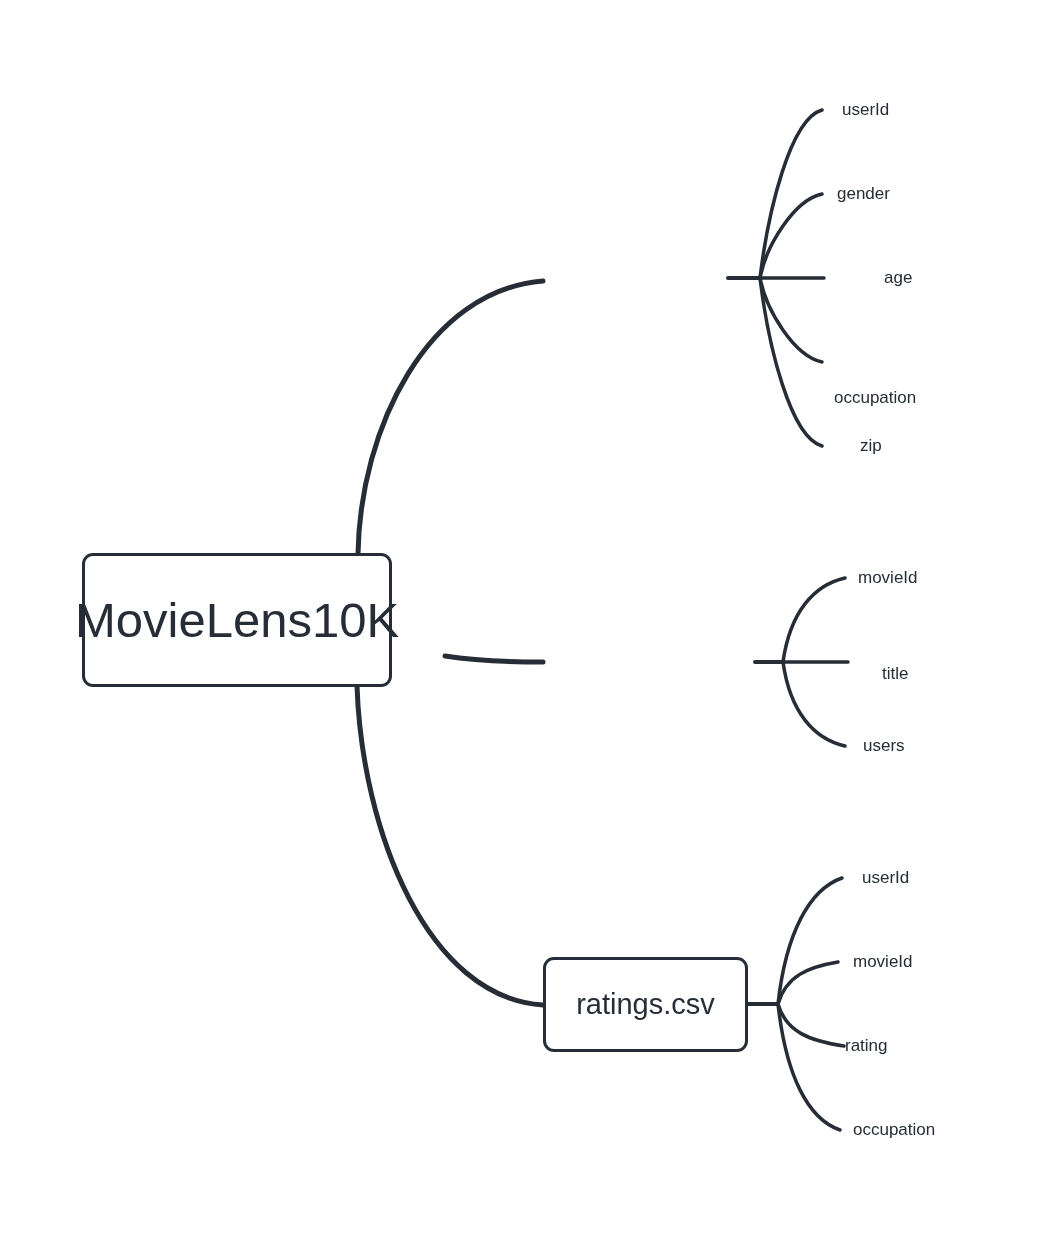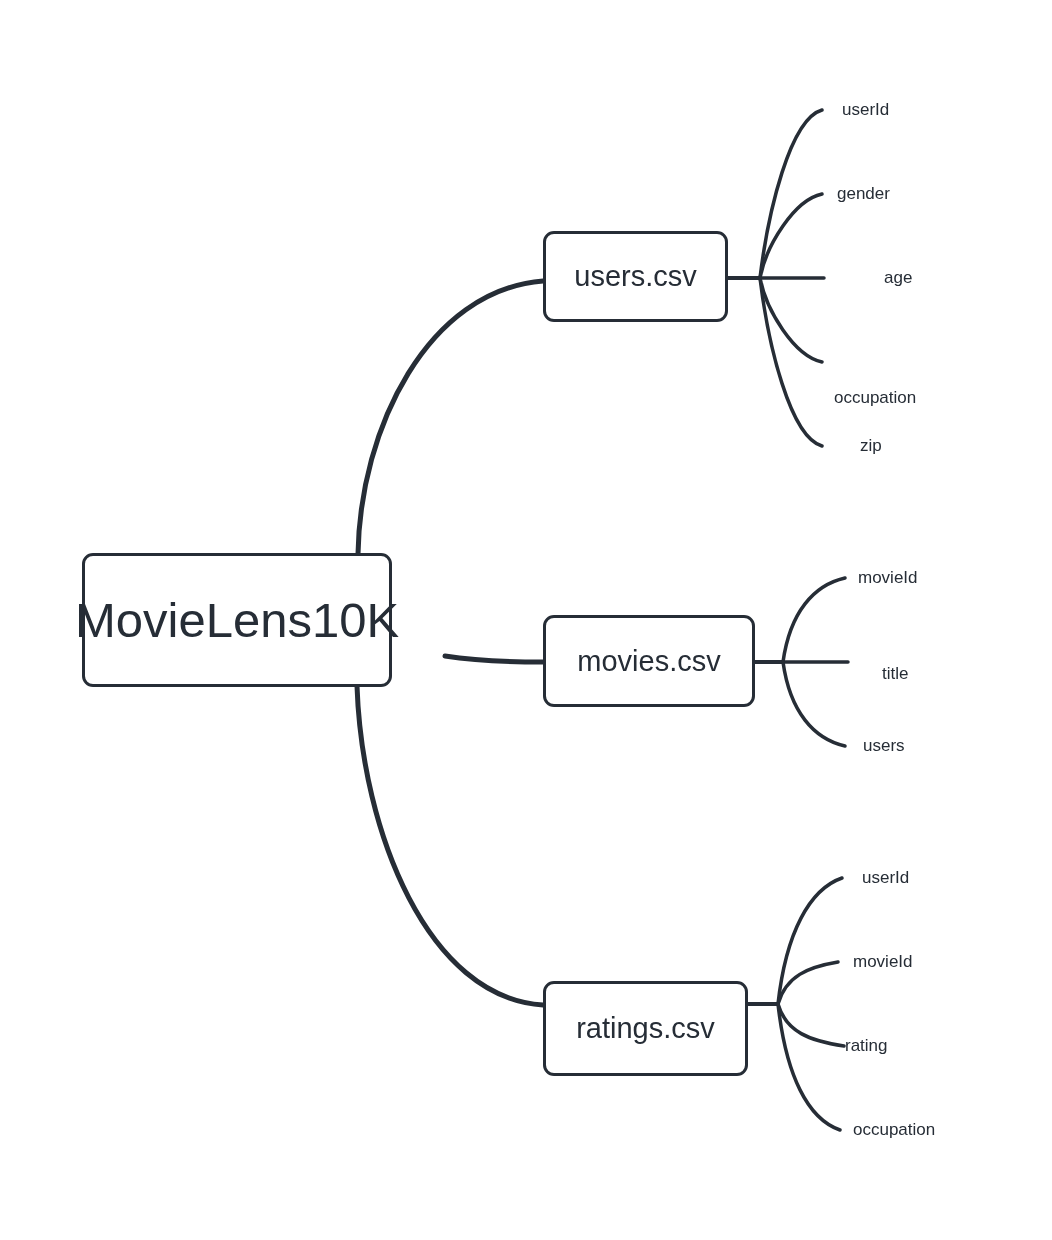--- a/index.html
+++ b/index.html
@@ -39,21 +39,21 @@
     border-radius:11px;
     box-sizing:border-box;
     white-space:nowrap;
   }
   .node-root{
     left:82px;top:553px;width:310px;height:134px;
     font-size:49px;
   }
   .node-users{left:543px;top:231px;width:185px;height:91px;font-size:29px;}
   .node-movies{left:543px;top:615px;width:212px;height:92px;font-size:29px;}
-  .node-ratings{left:543px;top:957px;width:205px;height:95px;font-size:29px;margin-top:24px;}
+  .node-ratings{left:543px;top:957px;width:205px;height:95px;font-size:29px;}
   .leaf{
     position:absolute;
     transform:translateY(-50%);
     font-size:17px;
     white-space:nowrap;
   }
   
   .lf-u0{left:842px;top:110px;}
   .lf-u1{left:837px;top:194px;}
   .lf-u2{left:884px;top:278px;}
@@ -97,27 +97,21 @@
     <path class="edge-leaf" d="M 778 1004 C 786 932, 810 889, 842 878"></path>
     <path class="edge-leaf" d="M 778 1004 C 786 976, 808 967, 838 962"></path>
     <path class="edge-leaf" d="M 778 1004 C 786 1032, 810 1041, 844 1046"></path>
     <path class="edge-leaf" d="M 778 1004 C 786 1076, 808 1119, 840 1130"></path>
   </svg>
 
   <div class="node node-root">
     <span>MovieLens10K</span>
   </div>
 
-  <div class="node node-users">
-    <span>users.csv</span>
-  </div>
 
-  <div class="node node-movies">
-    <span>movies.csv</span>
-  </div>
 
   <div class="node node-ratings">
     <span>ratings.csv</span>
   </div>
 
   <span class="leaf lf-u0">userId</span>
   <span class="leaf lf-u1">gender</span>
   <span class="leaf lf-u2">age</span>
   <span class="leaf lf-u3">occupation</span>
   <span class="leaf lf-u4">zip</span>

